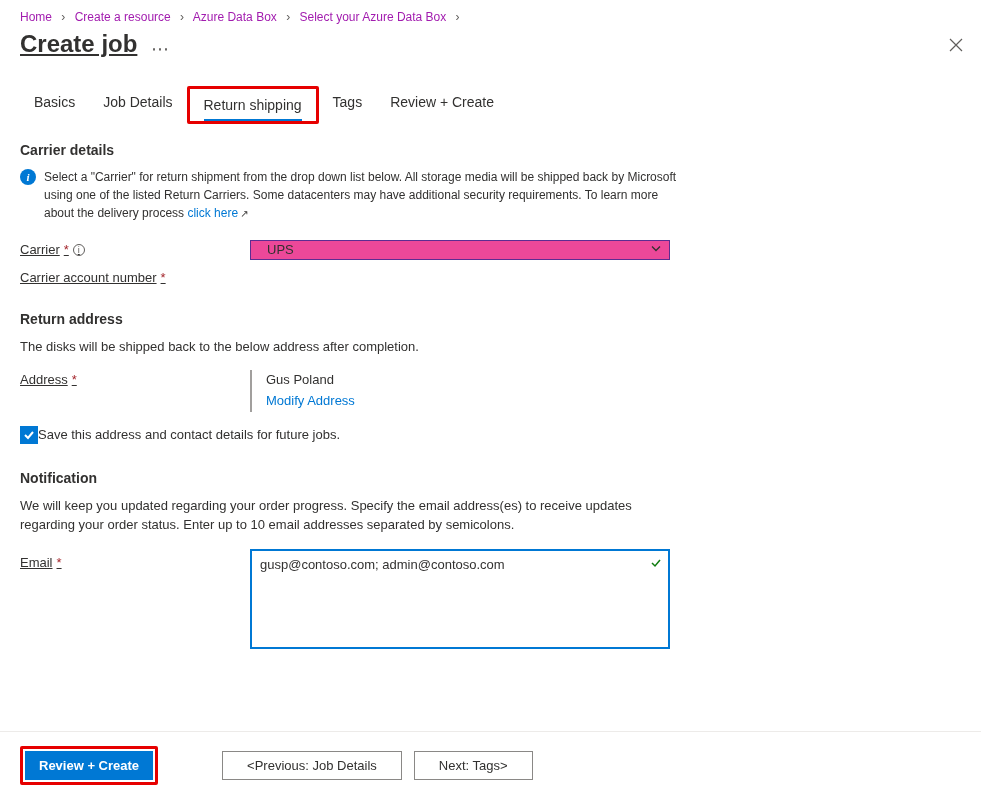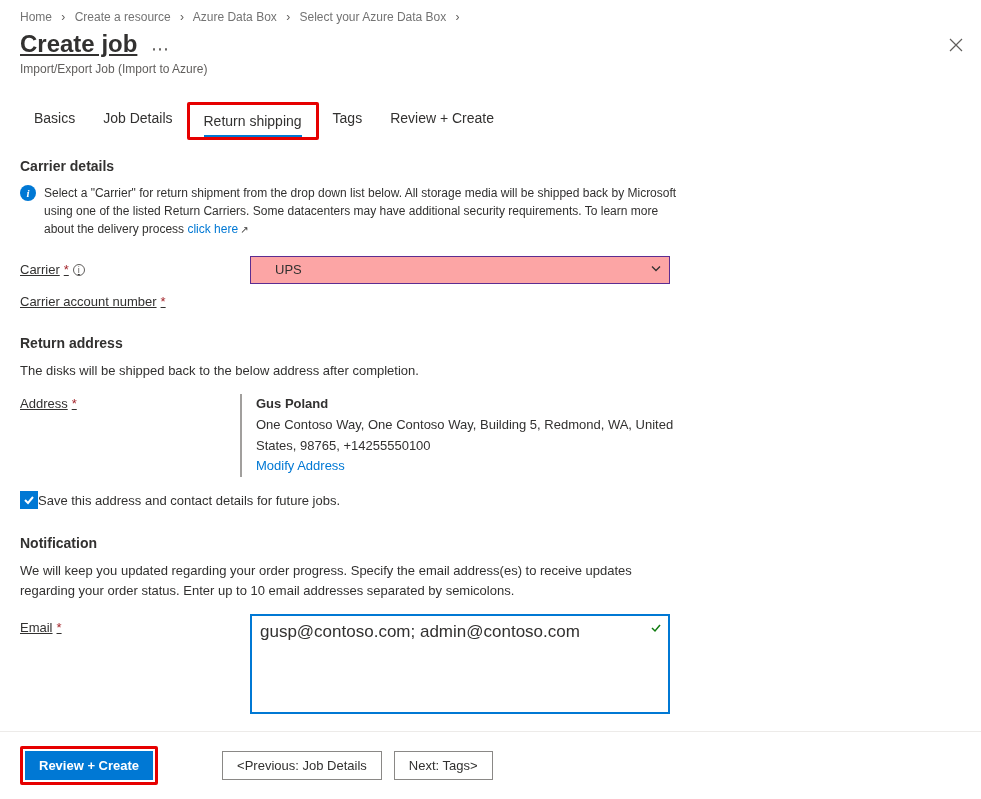--- a/index.html
+++ b/index.html
@@ -12,21 +12,21 @@
     height: 799px;
     position: relative;
     padding: 0;
   }
   .breadcrumb {
     padding: 10px 20px 6px 20px;
     font-size: 12px;
     color: #0078d4;
   }
   .breadcrumb a {
-    color: #737373;
+    color: #a21caf;
     text-decoration: none;
     cursor: pointer;
   }
   .breadcrumb .sep {
     color: #605e5c;
     margin: 0 6px;
   }
   .header {
     padding: 0 20px 6px 20px;
     position: relative;
@@ -124,26 +124,26 @@
     font-size: 13px;
     color: #323130;
     display: flex;
     align-items: center;
     gap: 4px;
     text-decoration: underline;
   }
   .req { color: #a4262c; }
   .form-control {
     width: 420px;
-    height: 28px;
+    height: 20px;
     border: 1px solid #5c2d91;
-    padding: 0 24px;
-    font-size: 13px;
-    color: #323130;
-    background: #fca5a5;
+    padding: 0 16px;
+    font-size: 13px;
+    color: #323130;
+    background: #ec4899;
     position: relative;
   }
   .select-wrap {
     position: relative;
     width: 420px;
   }
   .select-wrap .chevron {
     position: absolute;
     right: 8px;
     top: 50%;
@@ -172,21 +172,21 @@
     align-items: flex-start;
     margin-bottom: 14px;
   }
   .address-block {
     border-left: 2px solid #a19f9d;
     padding-left: 14px;
     font-size: 13px;
     line-height: 1.6;
     max-width: 440px;
   }
-  .address-block .name { font-weight: 700; }
+  .address-block .name { font-weight: 400; }
   .address-block a { color: #0078d4; text-decoration: none; }
   .checkbox-row {
     display: flex;
     align-items: center;
     margin-bottom: 26px;
     font-size: 13px;
   }
   .checkbox {
     width: 18px;
     height: 18px;
@@ -194,21 +194,21 @@
     display: flex;
     align-items: center;
     justify-content: center;
     cursor: pointer;
   }
   .textarea {
     width: 420px;
     height: 100px;
     border: 2px solid #0078d4;
     padding: 6px 8px;
-    font-size: 17px;
+    font-size: 13px;
     resize: none;
     font-family: inherit;
     color: #323130;
   }
   .textarea-wrap {
     position: relative;
     width: 420px;
   }
   .textarea-wrap .check {
     position: absolute;
@@ -233,21 +233,21 @@
     border: none;
     padding: 7px 14px;
     font-size: 13px;
     font-weight: 600;
     cursor: pointer;
   }
   .btn-secondary {
     background: #fff;
     color: #323130;
     border: 1px solid #8a8886;
-    padding: 6px 14px;
+    padding: 6px 24px;
     font-size: 13px;
     cursor: pointer;
   }
   .footer-gap { width: 40px; }
   .info-circle {
     width: 12px;
     height: 12px;
     border: 1px solid #605e5c;
     border-radius: 50%;
     display: inline-flex;
@@ -268,21 +268,20 @@
   <span class="sep">›</span>
   <a>Azure Data Box</a>
   <span class="sep">›</span>
   <a>Select your Azure Data Box</a>
   <span class="sep">›</span>
 </div>
 
 <div class="header">
   <h1>Create job</h1>
   <span class="ellipsis">⋯</span>
-  <div class="subtitle">Import/Export Job (Import to Azure)</div>
   <div class="close-btn">
     <svg width="14" height="14" viewBox="0 0 14 14">
         <path d="M1 1 L13 13 M13 1 L1 13" stroke="#605e5c" stroke-width="1.2" fill="none"></path>
       </svg>
   </div>
 </div>
 
 <div class="tabs">
   <div class="tab">Basics</div>
   <div class="tab">Job Details</div>
@@ -333,21 +332,20 @@
   <div class="section-title">Return address</div>
   <div class="desc">The disks will be shipped back to the below address after completion.</div>
 
   <div class="address-row">
     <div class="form-label" style="align-self:flex-start;padding-top:2px;">
       <span>Address</span>
         <span class="req">*</span>
     </div>
     <div class="address-block">
       <div class="name">Gus Poland</div>
-      <div>One Contoso Way, One Contoso Way, Building 5, Redmond, WA, United States, 98765, +14255550100</div>
       <a>Modify Address</a>
     </div>
   </div>
 
   <div class="checkbox-row">
     <div class="checkbox">
       <svg width="12" height="12" viewBox="0 0 12 12">
           <path d="M2 6 L5 9 L10 3" stroke="#fff" stroke-width="2" fill="none"></path>
         </svg>
     </div>

